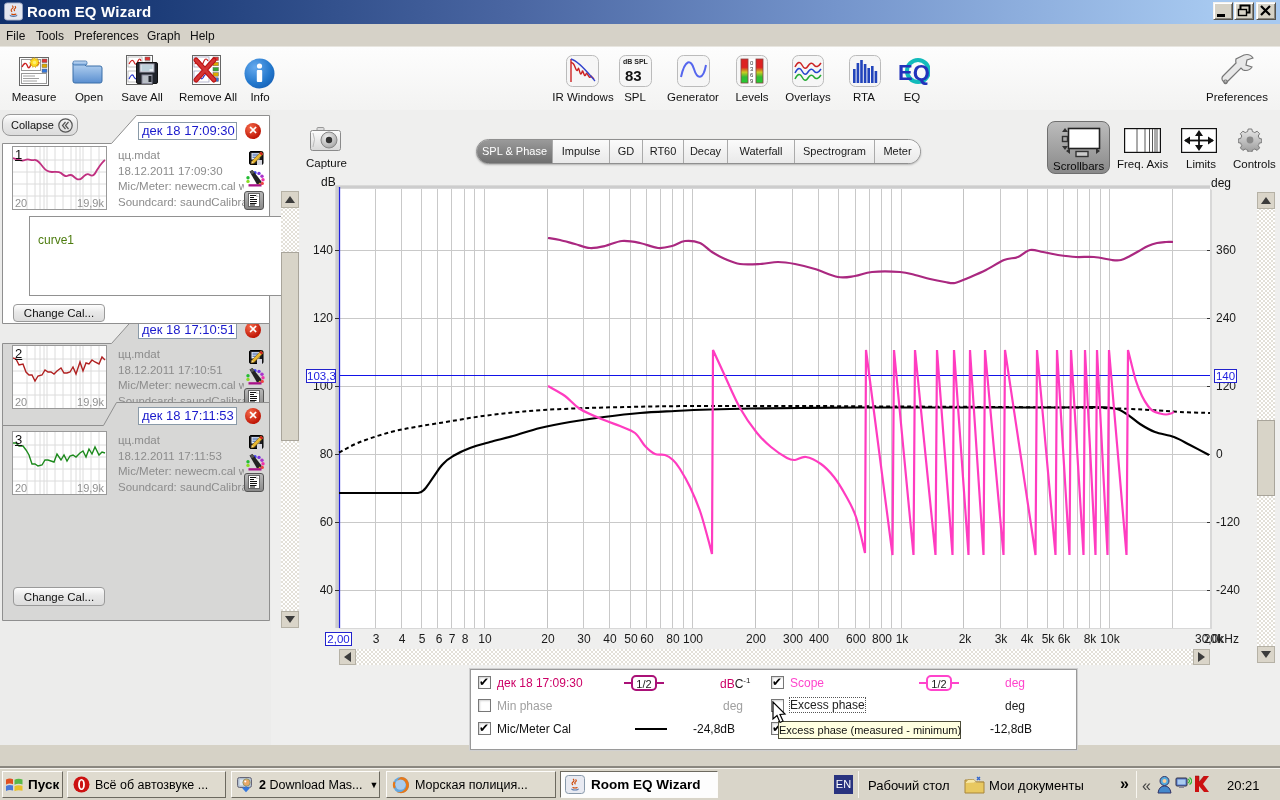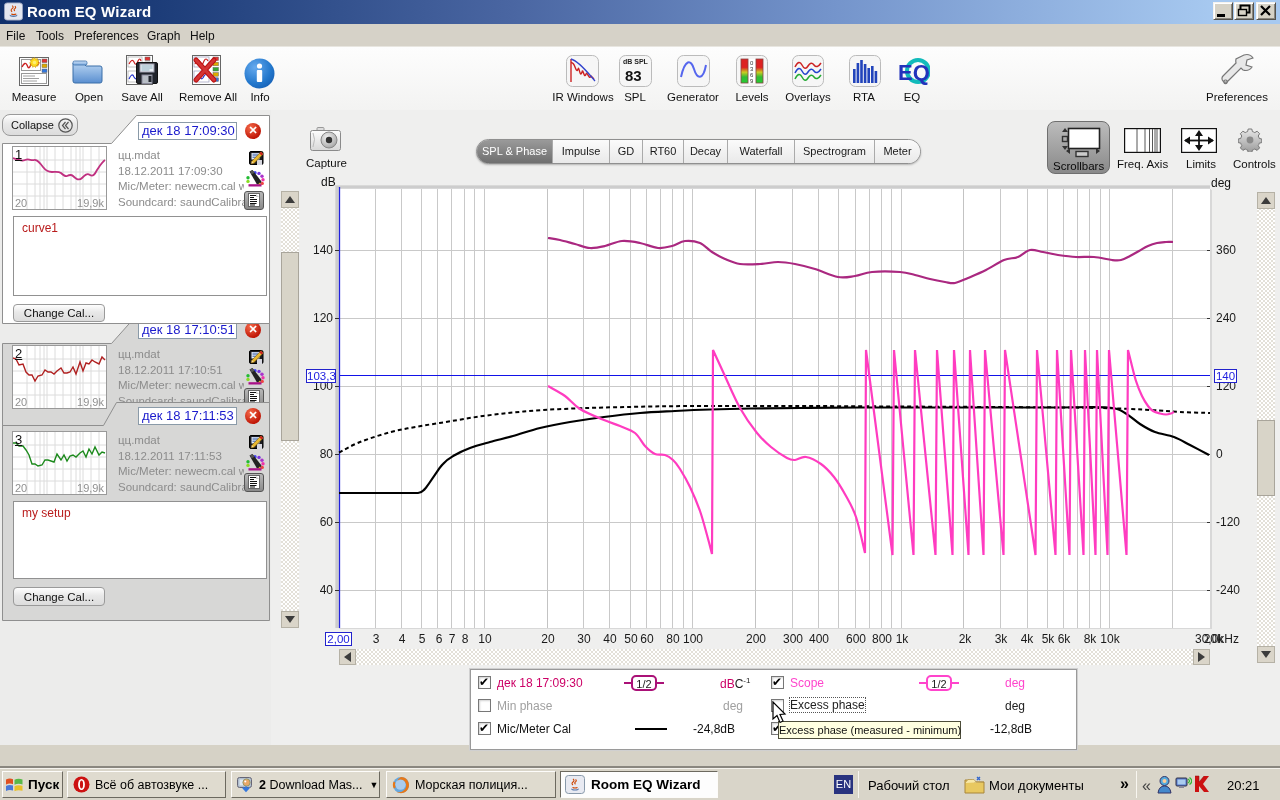--- a/index.html
+++ b/index.html
@@ -20,21 +20,21 @@
 
 #lpanel{left:0;top:0;width:271px;height:635px;background:#ececeb}
 .card{position:absolute;left:2px;width:268px}
 .cardbg{position:absolute;left:0;top:0;width:100%;height:100%}
 .datef{position:absolute;width:99px;height:18px;background:#fff;border:1px solid #8a9aa8;color:#1a1acc;font-size:13px;padding-left:3px;line-height:16px;white-space:nowrap}
 .delx{position:absolute;width:16px;height:16px;border-radius:8px;background:radial-gradient(circle at 35% 30%,#f66a4a,#c01808 70%);color:#fff;font-size:11px;font-weight:bold;text-align:center;line-height:15px}
 .thumb{position:absolute;left:10px;width:95px;height:64px;background:#fff;border:1px solid #999}
 .mtxt{position:absolute;left:116px;font-size:11.5px;color:#8c8c8c;white-space:nowrap;width:126px;overflow:hidden}
 .num{position:absolute;left:2px;top:0px;font-size:13px;color:#111;text-decoration:underline}
 .thlab{position:absolute;bottom:0px;font-size:11px;color:#909090}
-.notes{position:absolute;left:11px;width:254px;background:#fff;border:1px solid #919191;font-size:12px;color:#b91c1c;padding:4px 8px}
+.notes{position:absolute;left:27px;width:254px;background:#fff;border:1px solid #919191;font-size:12px;color:#4d7c0f;padding:16px 8px}
 .btn{position:absolute;background:linear-gradient(#fefefe,#e8e8e8 45%,#dcdcdc);border:1px solid #9a9a9a;border-radius:4px;font-size:11.5px;color:#111;text-align:center}
 
 #gpanel{left:271px;top:0;width:1009px;height:635px}
 .glab{position:absolute;font-size:11.5px;color:#111;white-space:nowrap}
 .tabbar{position:absolute;left:205px;top:29px;height:25px;display:flex;border:1px solid #8f8f8f;border-radius:13px;overflow:hidden;background:#f4f4f4;box-shadow:0 1px 2px rgba(0,0,0,.25)}
 .tab{font-size:11px;color:#1a1a1a;line-height:23px;text-align:center;border-left:1px solid #aaa;padding:0 4px;background:linear-gradient(#fbfbfb,#e9e9e9)}
 .tab:first-child{border-left:none}
 .tab.sel{background:linear-gradient(#9a9a9a,#6f6f6f);color:#fff}
 
 .sb-track{position:absolute;background:#fff;background-image:conic-gradient(#e3e0d8 25%,#fff 25% 50%,#e3e0d8 50% 75%,#fff 75%);background-size:4px 4px}
@@ -447,21 +447,20 @@
             <path d="M13.2,12.6 l1.8,2.2 -2.8,0.4z" fill="#e8b830"></path>
             <rect x="2.5" y="14.2" width="13" height="2.3" fill="#aa1188"></rect>
           </svg>
         <div class="abs" style="left:242px;top:71px;width:20px;height:19px;background:linear-gradient(#b8b8b8,#8a8a8a);border:1.5px solid #555;border-radius:3px">
             <svg class="abs" style="left:3px;top:1px" width="12" height="14" viewBox="0 0 12 14">
               <rect x="0.5" y="0.5" width="11" height="13" fill="#fff" stroke="#666"></rect>
               <path d="M8,1 l3,3 -3,0z" fill="#ccc"></path>
               <path d="M2,2.5h6M2,4.5h4M2,6.5h7M2,8.5h7M2,10.5h6.5M2,12h5" stroke="#111" stroke-width="1.1"></path>
             </svg>
           </div>
-        <div class="notes" style="top:99px;height:78px">my setup</div>
         <div class="btn" style="left:11px;top:185px;width:92px;height:19px;line-height:18px">Change Cal...</div>
       </div>
 
       <div class="btn" style="left:2px;top:4px;width:76px;height:22px;line-height:21px;border-radius:8px;text-align:left;padding-left:8px;font-size:11px">Collapse</div>
       <svg class="abs" style="left:58px;top:8px" width="15" height="15" viewBox="0 0 15 15">
           <circle cx="7.5" cy="7.5" r="6.7" fill="none" stroke="#555" stroke-width="1.2"></circle>
           <path d="M7.5,4 L4.5,7.5 L7.5,11 M10.5,4 L7.5,7.5 L10.5,11" fill="none" stroke="#555" stroke-width="1.2"></path>
         </svg>
     </div>
     <div id="gpanel" class="abs">

